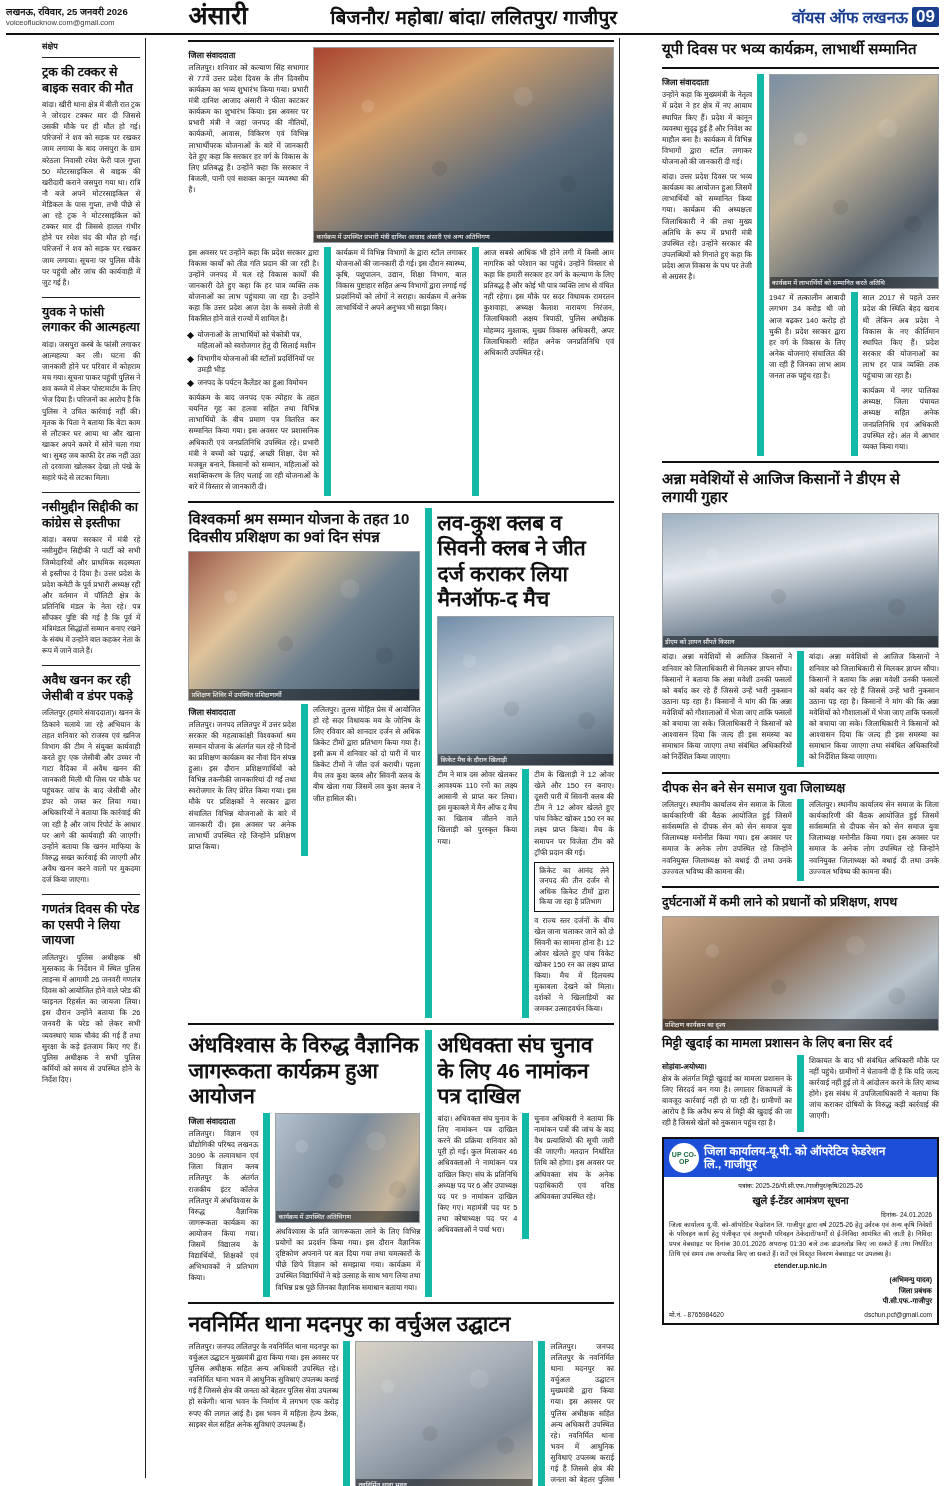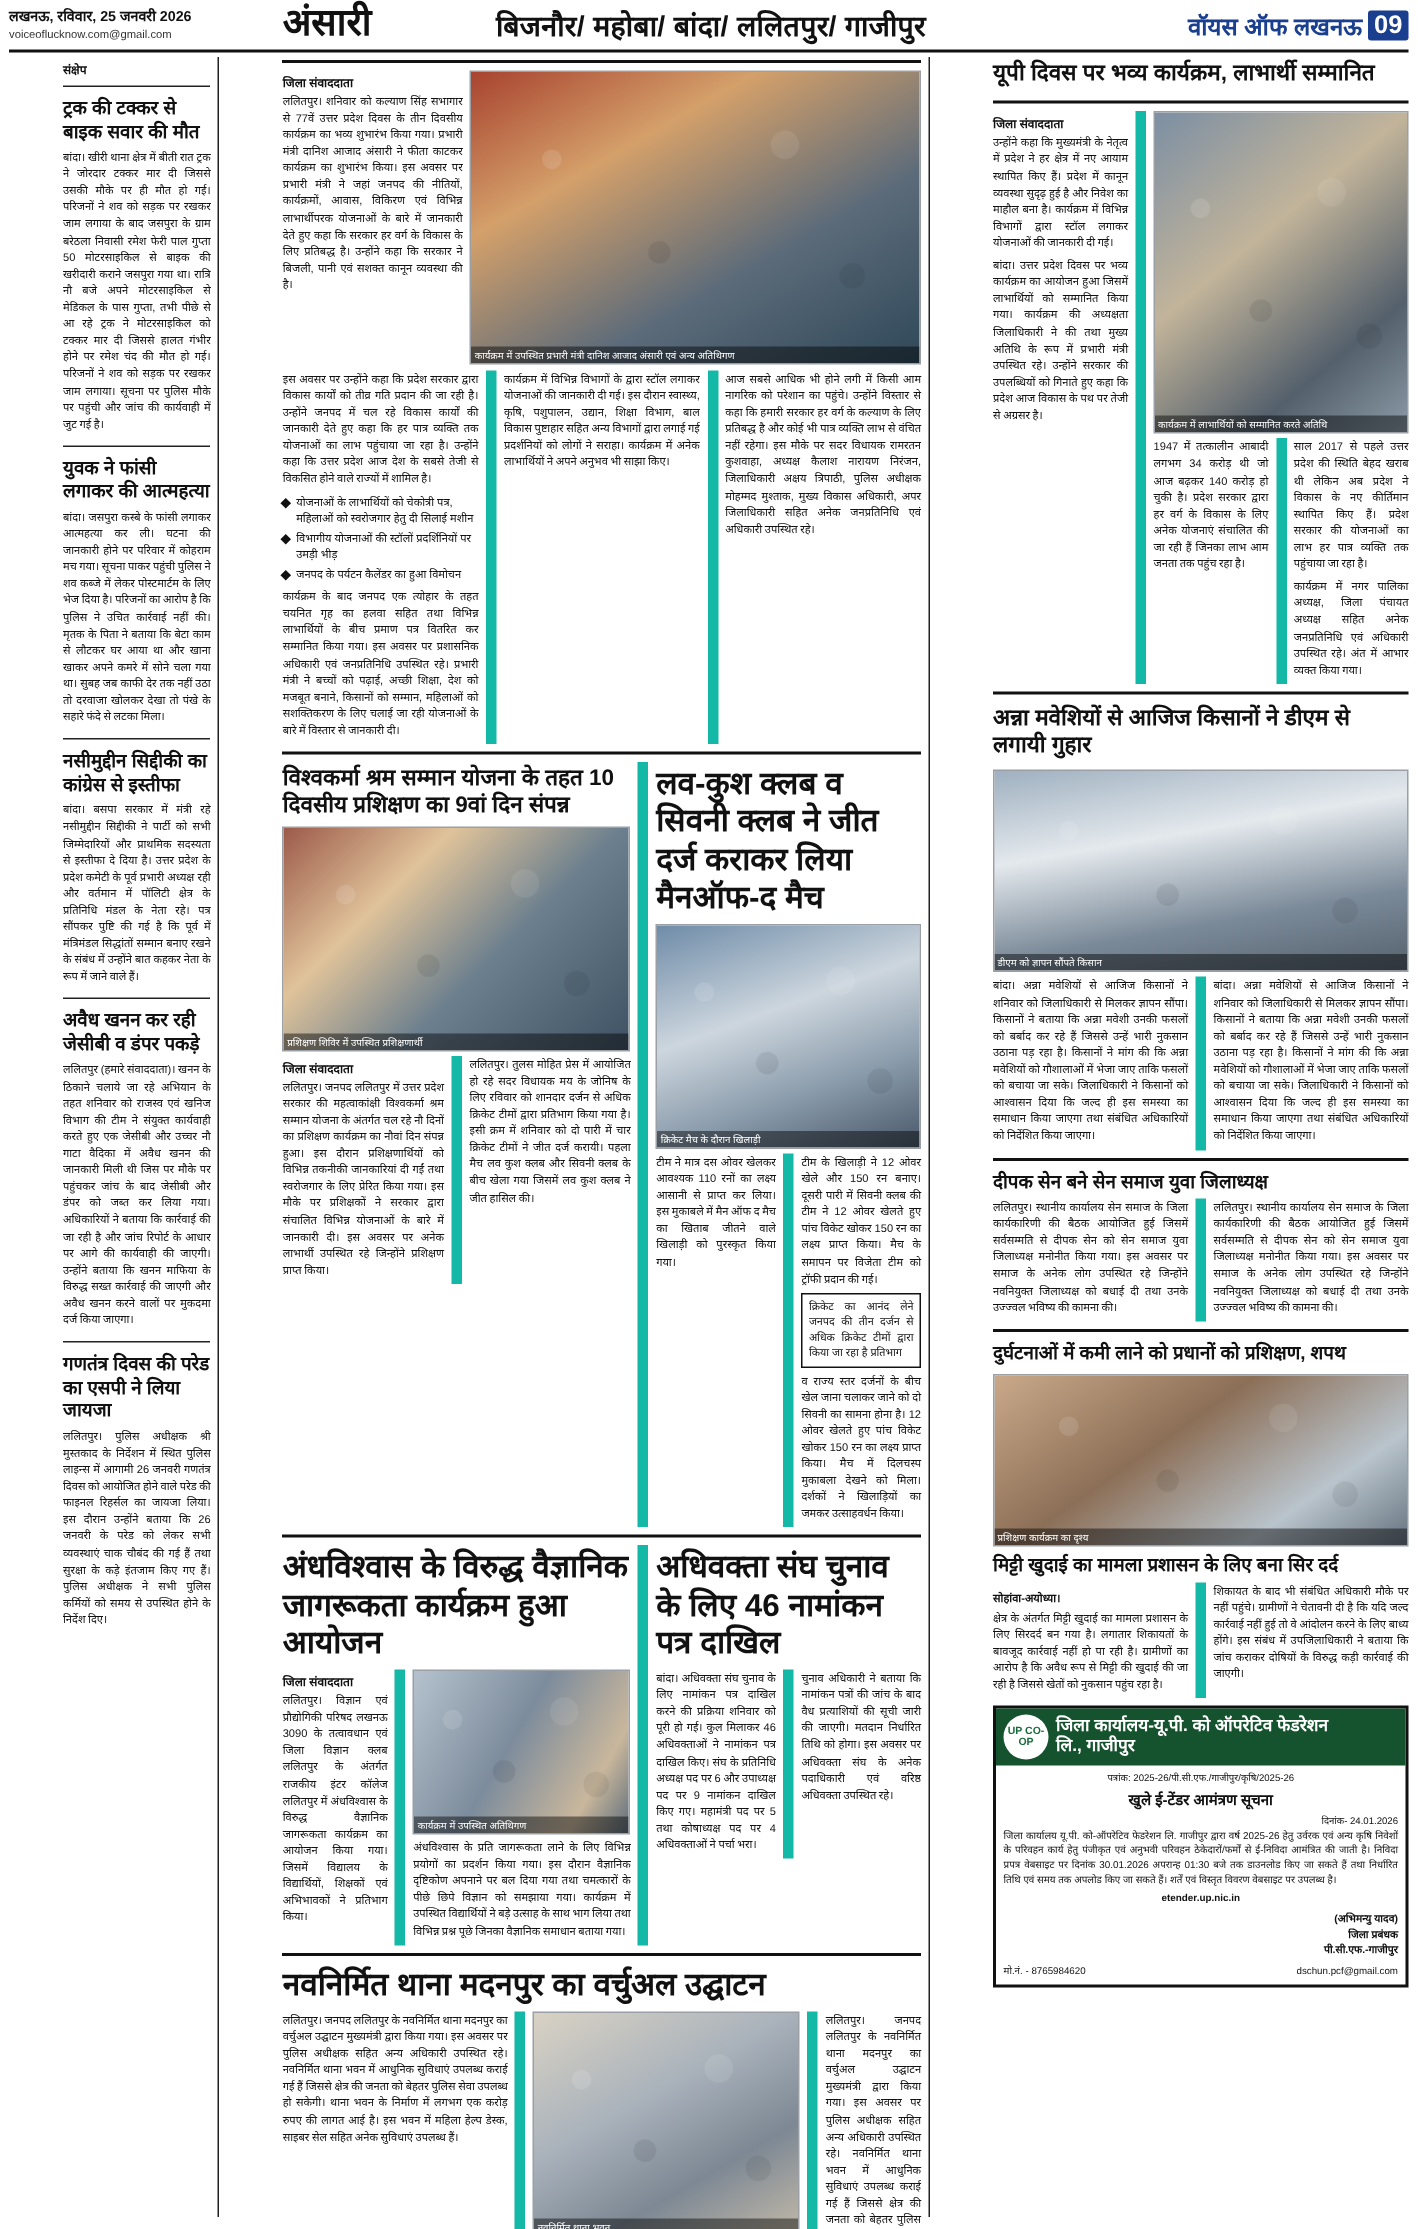--- a/index.html
+++ b/index.html
@@ -80,21 +80,21 @@
   }
 
   .boxed {
     border:1px solid #111; padding:3px 4px; font-size:7.2px; line-height:1.45;
     margin:3px 0; text-align:justify;
   }
 
   
   .ad { border:2px solid #111; padding:0; margin-top:5px; }
   .ad-head {
-    background:#14532d; color:#fff; display:flex; align-items:center; gap:5px;
+    background:#1d4ed8; color:#fff; display:flex; align-items:center; gap:5px;
     padding:4px 5px;
   }
   .ad-logo {
     width:30px; height:30px; border-radius:50%; background:#fff; color:#176a3a;
     font-size:7px; font-weight:bold; display:flex; align-items:center;
     justify-content:center; text-align:center; line-height:1.05;
   }
   .ad-head-txt { font-size:11.5px; font-weight:bold; line-height:1.2; }
   .ad-body { padding:4px 5px; font-size:6.6px; line-height:1.5; text-align:justify;}
   .ad-tender { text-align:center; font-weight:bold; font-size:10px; margin:2px 0;}

